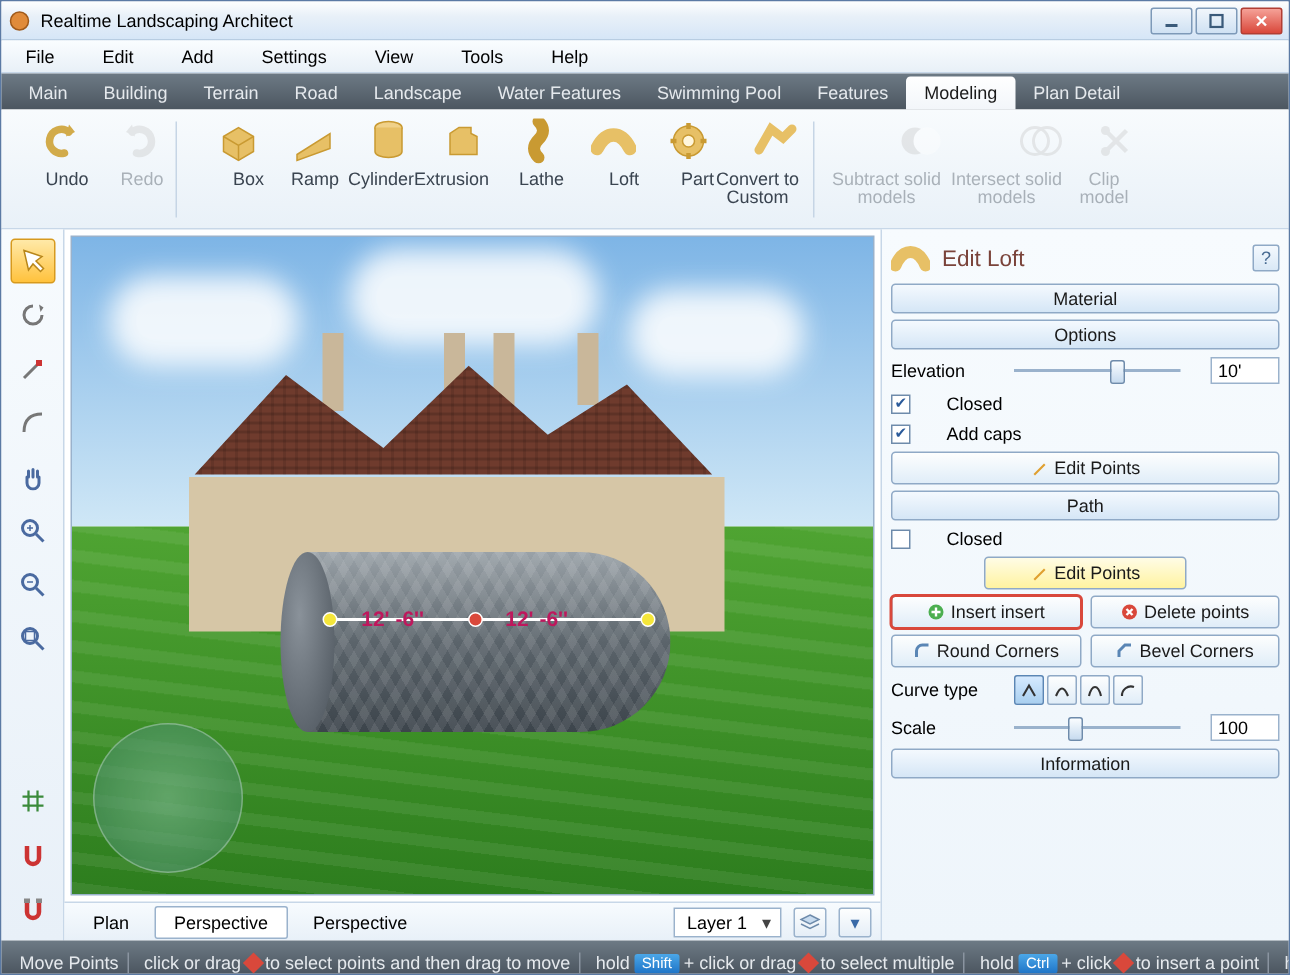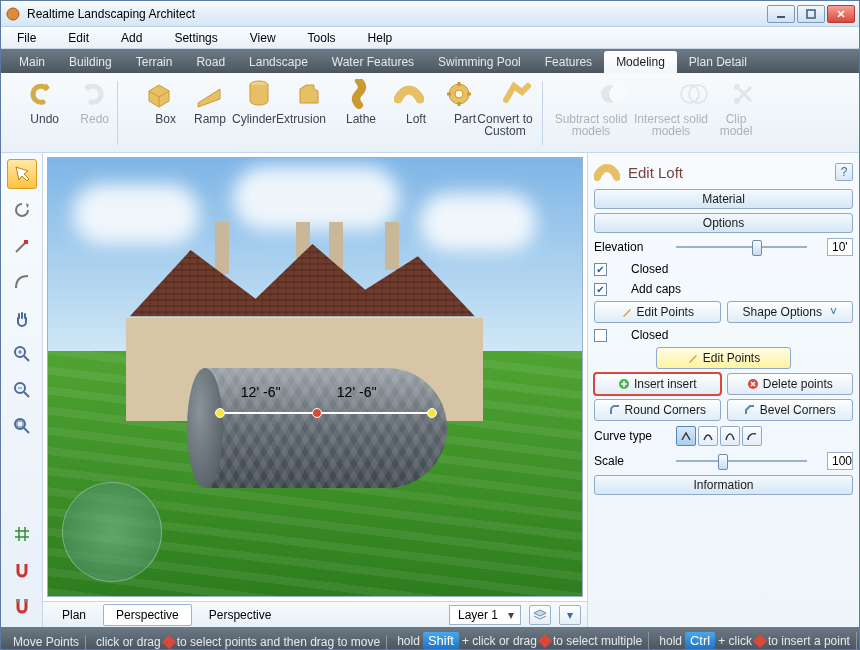--- a/index.html
+++ b/index.html
@@ -35,52 +35,52 @@
 .house{position:absolute;left:10%;right:14%;top:18%;height:42%}
 .roof{position:absolute;left:0;right:0;top:0;height:48%;background:#6f3b2d;clip-path:polygon(7% 90%,22% 15%,38% 70%,52% 8%,65% 60%,78% 22%,92% 90%)}
 .roof::after{content:"";position:absolute;inset:0;background:repeating-linear-gradient(0deg,rgba(0,0,0,.15) 0 2px,transparent 2px 6px),repeating-linear-gradient(90deg,rgba(0,0,0,.1) 0 2px,transparent 2px 8px)}
 .chimney{position:absolute;width:14px;background:#c9b79a;top:-8%}
 .wall{position:absolute;left:6%;right:6%;top:44%;bottom:0;background:#d6c6a6}
 .cylinder{position:absolute;left:26%;top:48%;width:260px;height:120px}
 .cyl-body{position:absolute;left:18px;right:0;top:0;bottom:0;background:linear-gradient(#9aa2a8,#5b646b 50%,#3c444b);border-radius:0 60px 60px 0/0 60px 60px 0;background-image:repeating-linear-gradient(60deg,rgba(255,255,255,.08) 0 6px,transparent 6px 12px),repeating-linear-gradient(-60deg,rgba(255,255,255,.08) 0 6px,transparent 6px 12px),linear-gradient(#9aa2a8,#5b646b 50%,#3c444b)}
 .cyl-cap{position:absolute;left:0;top:0;width:36px;height:100%;border-radius:50%;background:radial-gradient(ellipse at 35% 35%,#8a929a,#4a525a)}
 .dim-line{position:absolute;top:44px;left:34px;right:16px;height:2px;background:#fff}
 .dot{position:absolute;width:10px;height:10px;border-radius:50%;top:40px;border:1px solid #fff}
-.dim-label{position:absolute;top:16px;color:#000000;font-weight:normal;font-size:14px}
+.dim-label{position:absolute;top:36px;color:#be185d;font-weight:bold;font-size:14px}
 .navdisc{position:absolute;left:14px;bottom:14px;width:100px;height:100px;border-radius:50%;background:radial-gradient(rgba(120,180,140,.65),rgba(60,130,90,.6));border:1px solid rgba(255,255,255,.3)}
 .viewtabs{height:26px;display:flex;align-items:center;padding:0 6px;gap:4px;background:linear-gradient(#f7fbfe,#e8f0f8);border-top:1px solid #c7d7e8}
 .vtab{padding:3px 12px;border:1px solid transparent;border-radius:2px}
 .vtab.active{background:#fff;border-color:#9ab2cc}
 .vspacer{flex:1}
 .layer-sel{border:1px solid #9ab2cc;padding:2px 22px 2px 8px;background:#fff;position:relative}
 .layer-sel::after{content:"▾";position:absolute;right:6px;top:2px;color:#444}
 .smallbtn{width:22px;height:20px;border:1px solid #9ab2cc;margin-left:4px;display:inline-flex;align-items:center;justify-content:center;background:linear-gradient(#fdfefe,#e5eef7);border-radius:2px}
 .rpanel{width:272px;border-left:1px solid #c7d7e8;background:linear-gradient(#f7fbfe,#eef5fb);display:flex;flex-direction:column;padding:6px;gap:4px;overflow:hidden}
 .panel-head{display:flex;align-items:center;gap:8px;padding:2px 0}
 .panel-head h3{color:#7a433a;font-size:15px;font-weight:normal;flex:1}
 .helpbtn{width:18px;height:18px;border:1px solid #8fa9c6;background:linear-gradient(#f4f9fe,#d9e8f6);color:#476a92;display:flex;align-items:center;justify-content:center;border-radius:2px}
 .section-btn{height:20px;border:1px solid #8fa9c6;border-radius:3px;background:linear-gradient(#f4f9fe,#d5e6f6);text-align:center;line-height:18px;color:#1a1a1a}
 .row{display:flex;align-items:center;gap:20px;padding:1px 0}
 .row label{width:62px}
 .slider{flex:1;height:16px;position:relative}
 .slider::before{content:"";position:absolute;left:0;right:0;top:7px;height:2px;background:#9ab2cc}
 .thumb{position:absolute;top:1px;width:10px;height:16px;background:linear-gradient(#fafdff,#c7dbef);border:1px solid #6e8bab;border-radius:2px}
-.valbox{width:26px;height:18px;border:1px solid #9ab2cc;background:#fff;padding:0 4px;line-height:16px}
+.valbox{width:46px;height:18px;border:1px solid #9ab2cc;background:#fff;padding:0 4px;line-height:16px}
 .chk{width:13px;height:13px;border:1px solid #6e8bab;background:#fff;display:inline-flex;align-items:center;justify-content:center;color:#2a5a9a;font-size:10px;margin-right:4px}
 .btn{height:22px;border:1px solid #8fa9c6;border-radius:3px;background:linear-gradient(#fdfefe,#e0edf8);display:inline-flex;align-items:center;justify-content:center;gap:4px;padding:0 8px;color:#1a1a1a}
 .btn.yellow{background:linear-gradient(#fffce6,#fff3a0)}
 .btn-row{display:flex;gap:6px}
 .btn-row .btn{flex:1}
 .highlight{outline:2px solid #d9483b;outline-offset:-1px}
 .iconbar{display:flex;gap:2px}
 .ibtn{width:20px;height:20px;border:1px solid #8fa9c6;background:linear-gradient(#fdfefe,#e0edf8);border-radius:2px;display:inline-flex;align-items:center;justify-content:center}
 .ibtn.sel{background:linear-gradient(#d6eaff,#a8cff0);border-color:#5a86b5}
 .statusbar{height:22px;background:linear-gradient(#6d7a85,#4c5660);color:#e5e9ed;display:flex;align-items:flex-end;padding:0 6px;gap:4px;font-size:11px;overflow:hidden;white-space:nowrap}
 .statusbar .seg{display:flex;align-items:center;gap:3px;border-right:1px solid #8a94a0;padding:0 6px}
-.key{background:linear-gradient(#4ba7e8,#1e74c7);color:#fff;padding:1px 5px;border-radius:2px;font-size:13px}
+.key{background:linear-gradient(#4ba7e8,#1e74c7);color:#fff;padding:1px 5px;border-radius:2px;font-size:10px}
 .red-dia{width:10px;height:10px;background:#d9483b;transform:rotate(45deg);display:inline-block}
 svg{display:block}
 </style>
 </head>
 <body>
 
 <div class="window">
   <div class="titlebar">
     <span class="app-icon">
       <svg width="14" height="14" viewBox="0 0 14 14">
@@ -393,25 +393,22 @@
           <span class="chk">✔</span>
           <span>Add caps</span>
         </div>
       <div class="btn-row">
         <div class="btn">
             <svg width="12" height="12">
               <path d="M2 10L9 3l1 1-7 7z" fill="#e0a030"></path>
             </svg>
             <span>Edit Points</span>
           </div>
-        <div class="btn">
-            <span>Shape Options</span>
-            <span style="color:#3a6aa8;margin-left:4px">˅</span>
-          </div>
-      </div>
+      </div>
+      <div class="section-btn">Path</div>
       <div class="row">
           <span class="chk"></span>
           <span>Closed</span>
         </div>
       <div class="btn-row">
           <div class="btn yellow" style="flex:0 0 52%;margin:0 auto">
             <svg width="12" height="12">
               <path d="M2 10L9 3l1 1-7 7z" fill="#e0a030"></path>
             </svg>
             <span>Edit Points</span>

